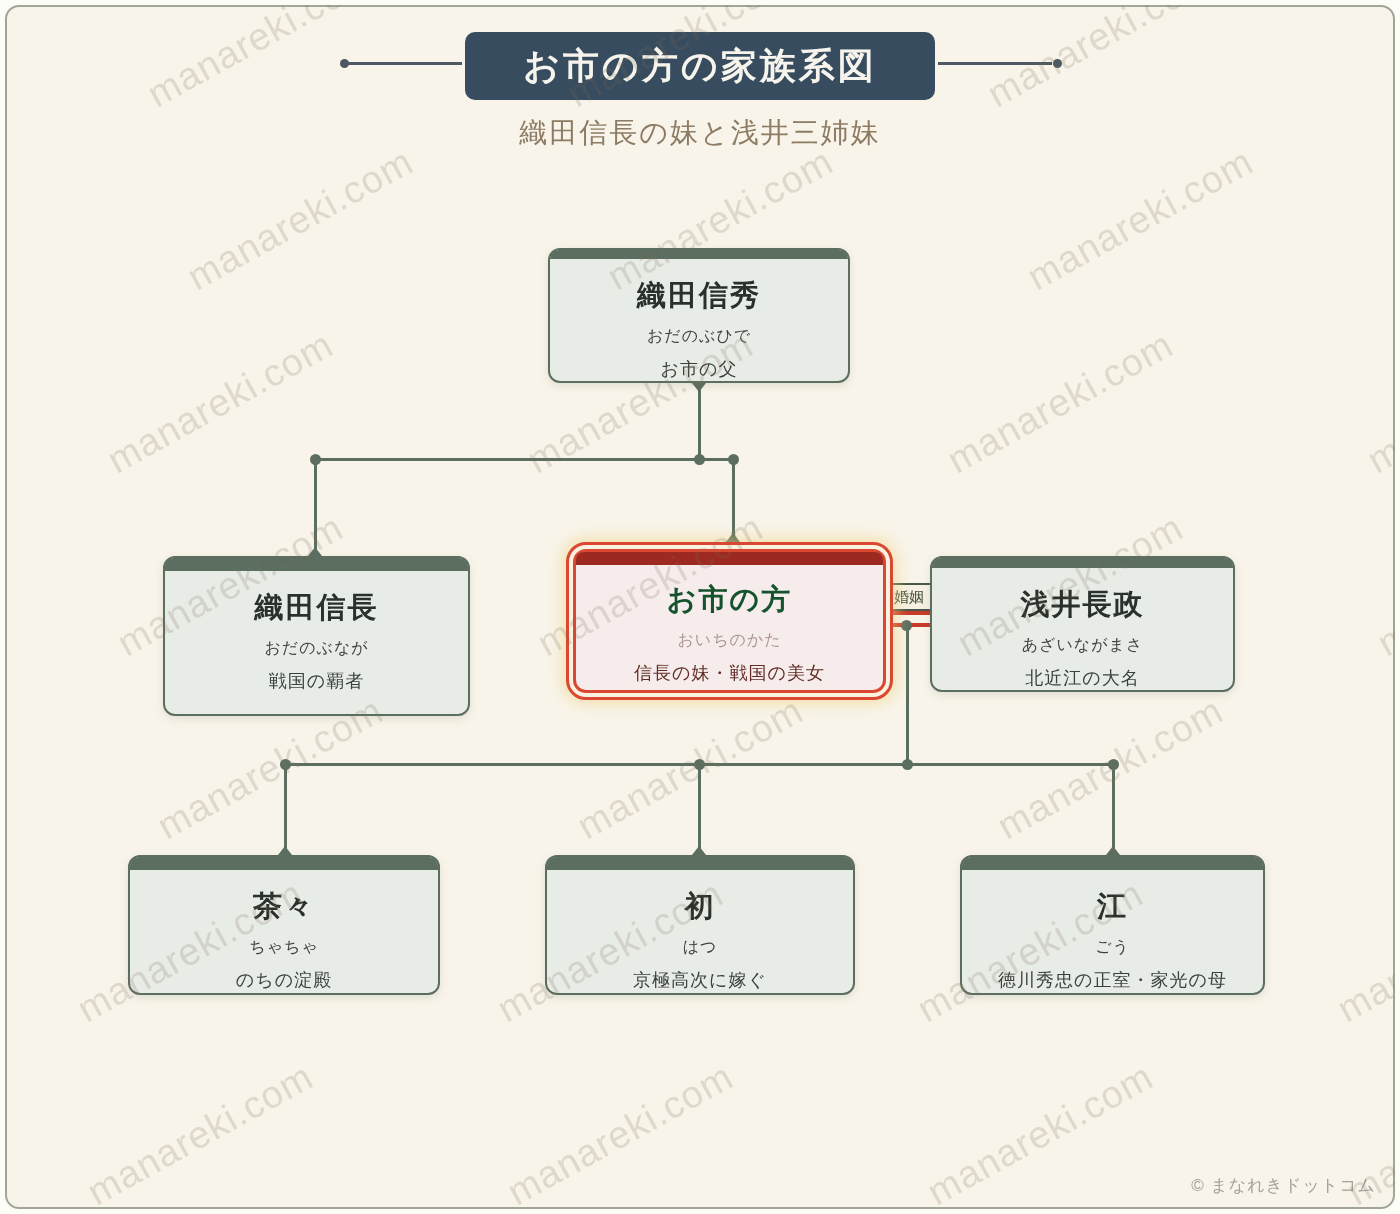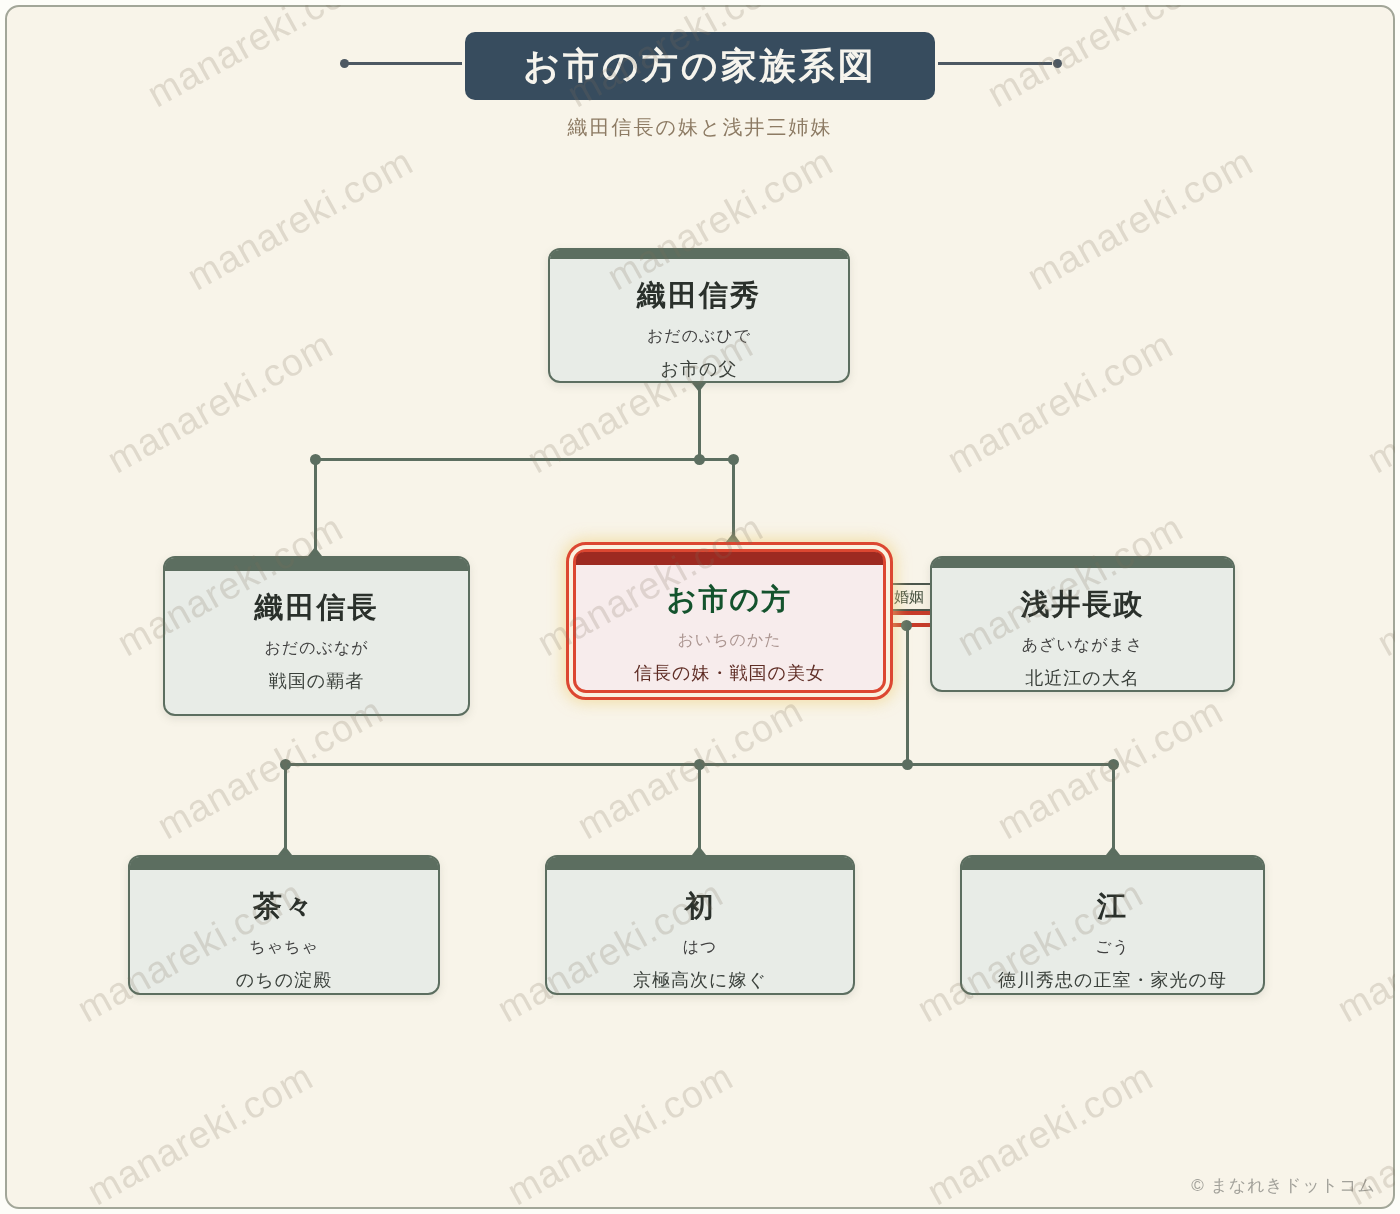--- a/index.html
+++ b/index.html
@@ -32,21 +32,21 @@
   .title-box{
     position:absolute;left:465px;top:32px;width:470px;height:68px;
     background:var(--title-bg);border-radius:10px;
     display:flex;align-items:center;justify-content:center;
     color:#f6f4ed;font-size:36px;font-weight:bold;letter-spacing:3px;
   }
   .deco-line{position:absolute;height:3px;background:#4d5862;top:62px;}
   .deco-dot{position:absolute;width:9px;height:9px;border-radius:50%;background:#4d5862;top:59px;}
   .subtitle{
     position:absolute;left:0;top:114px;width:1400px;text-align:center;
-    font-size:20px;color:var(--subtitle-color);letter-spacing:2px;
+    font-size:28px;color:var(--subtitle-color);letter-spacing:2px;
   }
 
   
   .node{
     position:absolute;box-sizing:border-box;
     border:2px solid var(--accent-green);border-radius:12px;
     background:var(--green-node-bg);
     display:flex;flex-direction:column;align-items:center;
     box-shadow:0 3px 8px rgba(100,110,95,0.15);
   }

